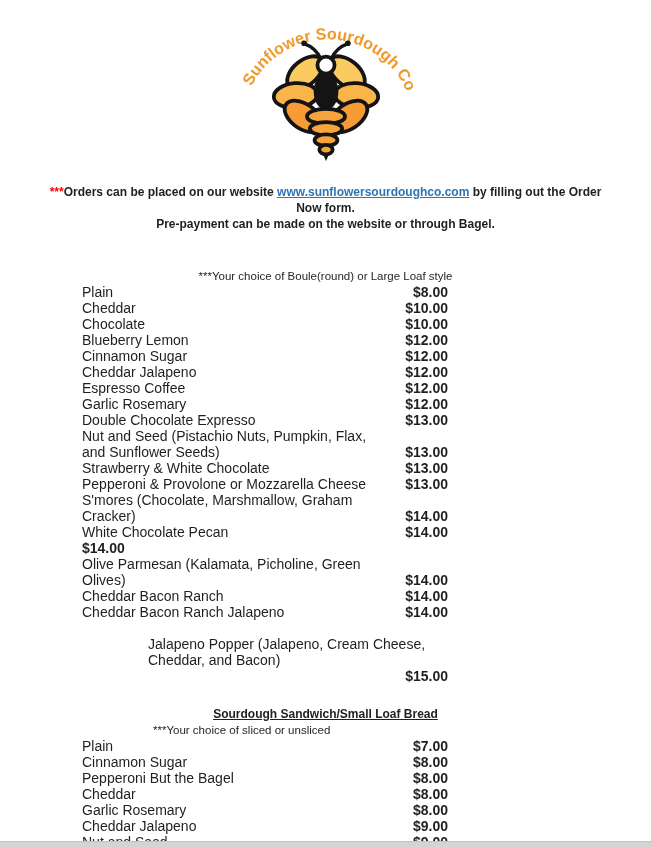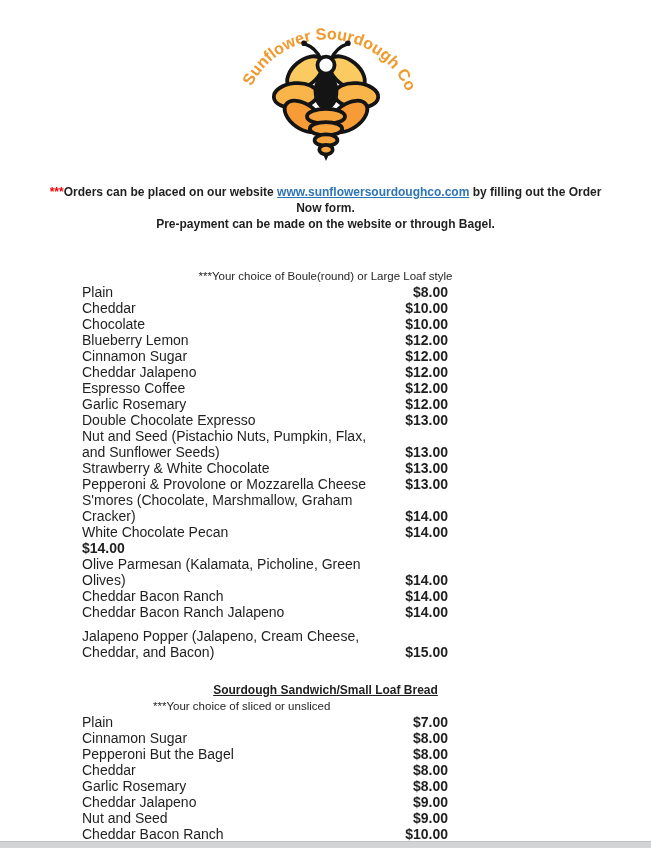--- a/index.html
+++ b/index.html
@@ -56,21 +56,21 @@
     width:366px;
     margin-left:82px;
   }
   .item-row{
     display:flex;
     justify-content:space-between;
     align-items:flex-end;
     font-size:14px;
     line-height:16px;
   }
-  .item-row.spacer-before{margin-top:8px;}
+  .item-row.spacer-before{margin-top:16px;flex-direction:column;}
   .item-name{max-width:300px;}
   .item-price{white-space:nowrap;font-weight:bold;}
   .section + .section{margin-top:22px;}
   
   .page-edge{
     position:absolute;
     left:0;right:0;bottom:0;
     height:6px;
     background:#d2d4d6;
     border-top:1px solid #bfc1c3;

